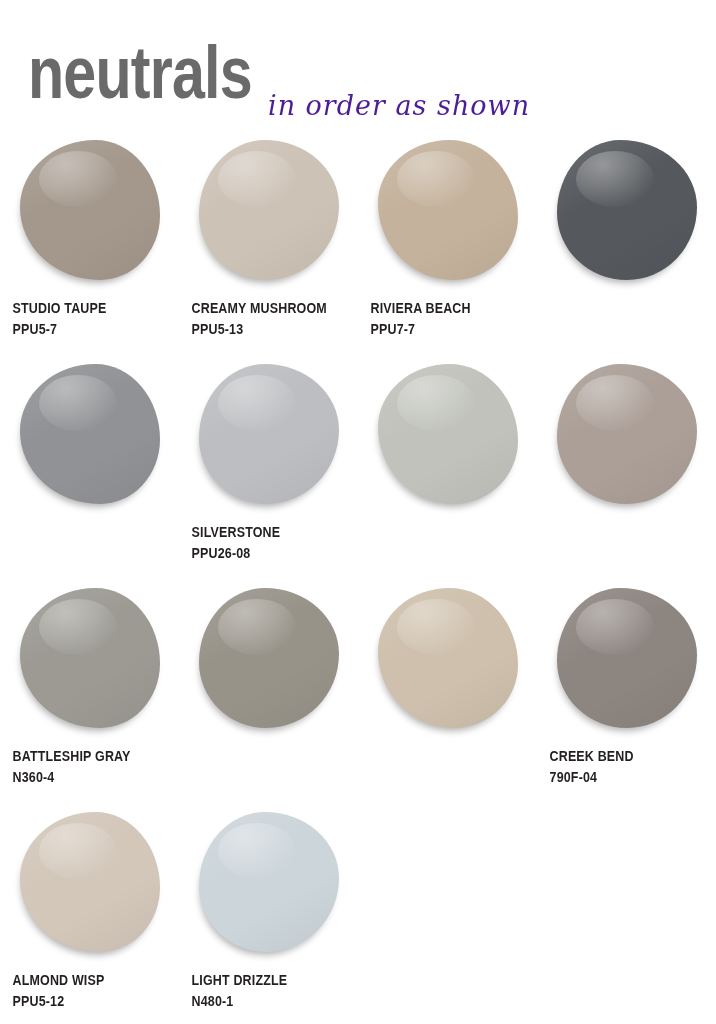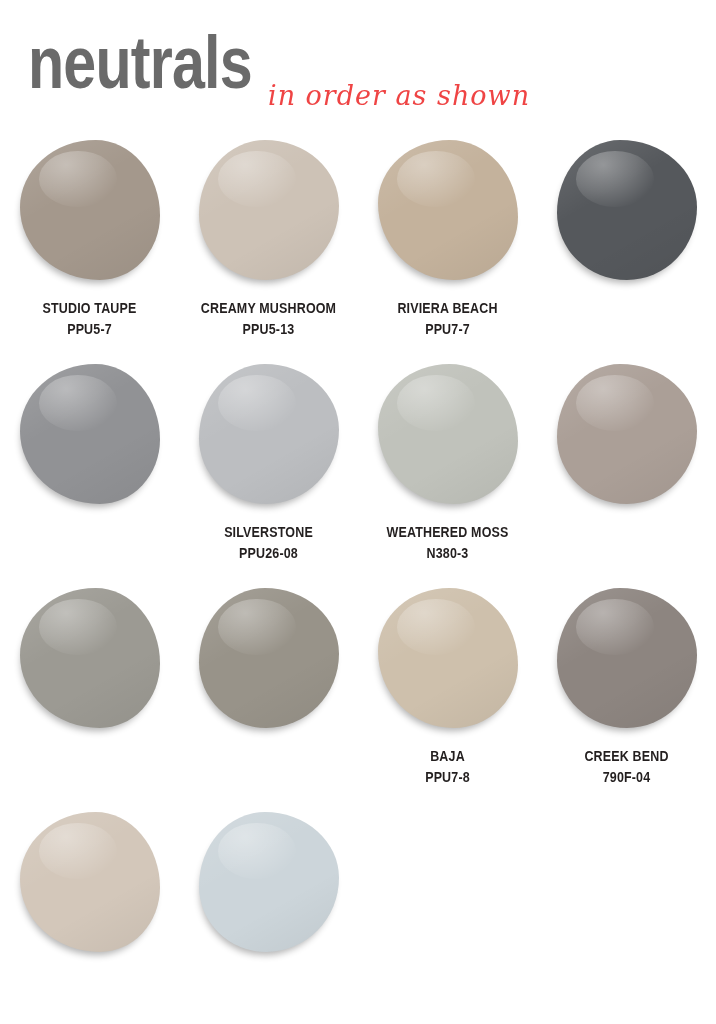--- a/index.html
+++ b/index.html
@@ -7,42 +7,42 @@
     width:716px;height:1024px;
     background:#ffffff;
     font-family:"Liberation Sans", sans-serif;
     overflow:hidden;
     position:relative;
   }
 
   
   .header{
     position:absolute;
-    left:0;top:4px;width:652px;height:132px;
+    left:0;top:14px;width:652px;height:132px;
   }
   .title{
     position:absolute;
     left:28px;top:22px;
     font-family:"Liberation Sans Narrow","Liberation Sans", sans-serif;
     font-size:74px;
     font-weight:bold;
     letter-spacing:-1px;
     color:#6a6a6a;
     transform:scaleX(0.80);
     transform-origin:left top;
     line-height:1;
     white-space:nowrap;
   }
   .subtitle{
     position:absolute;
     left:268px;top:76px;
     font-family:"DejaVu Serif", serif;
     font-style:italic;
     font-size:27px;
-    color:#ef4444;
+    color:#4c1d95;
     letter-spacing:1px;
     white-space:nowrap;
   }
 
   
   .grid{
     position:absolute;
     left:0;top:132px;
     width:716px;
     display:grid;
@@ -94,21 +94,20 @@
   }
   
   .cell:nth-child(4n+1) .blob{border-radius:54% 46% 43% 57% / 48% 54% 46% 52%;}
   .cell:nth-child(4n+2) .blob{border-radius:47% 53% 52% 48% / 53% 47% 53% 47%;}
   .cell:nth-child(4n+3) .blob{border-radius:51% 49% 46% 54% / 45% 55% 45% 55%;}
   .cell:nth-child(4n+4) .blob{border-radius:45% 55% 50% 50% / 52% 48% 52% 48%;}
 
   .labels{
     position:absolute;
     left:0;right:0;top:166px;
-    text-align:center;
   }
   .swatch-name,.swatch-code{
     font-family:"Liberation Sans Narrow","Liberation Sans", sans-serif;
     font-weight:bold;
     color:#231f1f;
     font-size:14.5px;
     letter-spacing:0.2px;
     transform:scaleX(0.86);
     line-height:1.42;
     white-space:nowrap;
@@ -166,61 +165,65 @@
       </div>
       <div class="labels">
         <div class="swatch-name">SILVERSTONE</div>
         <div class="swatch-code">PPU26-08</div>
       </div>
     </div>
     <div class="cell">
       <div class="blob-wrap">
         <div class="blob" style="background: rgb(192, 194, 187);"></div>
       </div>
-      <div class="labels">
-        <div class="swatch-name">WEATHERED MOSS</div>
-        <div class="swatch-code">N380-3</div>
-      </div>
     </div>
     <div class="cell">
       <div class="blob-wrap">
         <div class="blob" style="background: rgb(171, 159, 151);"></div>
       </div>
     </div>
     <div class="cell">
       <div class="blob-wrap">
         <div class="blob" style="background: rgb(156, 154, 147);"></div>
       </div>
+      <div class="labels">
+        <div class="swatch-name">BATTLESHIP GRAY</div>
+        <div class="swatch-code">N360-4</div>
+      </div>
     </div>
     <div class="cell">
       <div class="blob-wrap">
         <div class="blob" style="background: rgb(152, 147, 137);"></div>
       </div>
     </div>
     <div class="cell">
       <div class="blob-wrap">
         <div class="blob" style="background: rgb(206, 192, 172);"></div>
-      </div>
-      <div class="labels">
-        <div class="swatch-name">BAJA</div>
-        <div class="swatch-code">PPU7-8</div>
       </div>
     </div>
     <div class="cell">
       <div class="blob-wrap">
         <div class="blob" style="background: rgb(141, 133, 128);"></div>
       </div>
       <div class="labels">
         <div class="swatch-name">CREEK BEND</div>
         <div class="swatch-code">790F-04</div>
       </div>
     </div>
     <div class="cell">
       <div class="blob-wrap">
         <div class="blob" style="background: rgb(211, 199, 186);"></div>
       </div>
+      <div class="labels">
+        <div class="swatch-name">ALMOND WISP</div>
+        <div class="swatch-code">PPU5-12</div>
+      </div>
     </div>
     <div class="cell">
       <div class="blob-wrap">
         <div class="blob" style="background: rgb(204, 213, 218);"></div>
       </div>
+      <div class="labels">
+        <div class="swatch-name">LIGHT DRIZZLE</div>
+        <div class="swatch-code">N480-1</div>
+      </div>
     </div>
   </div>
 
 </body></html>

